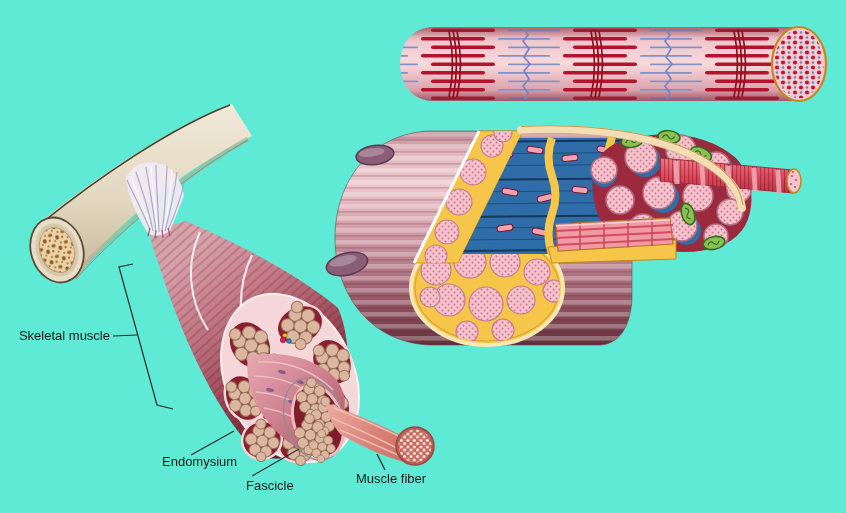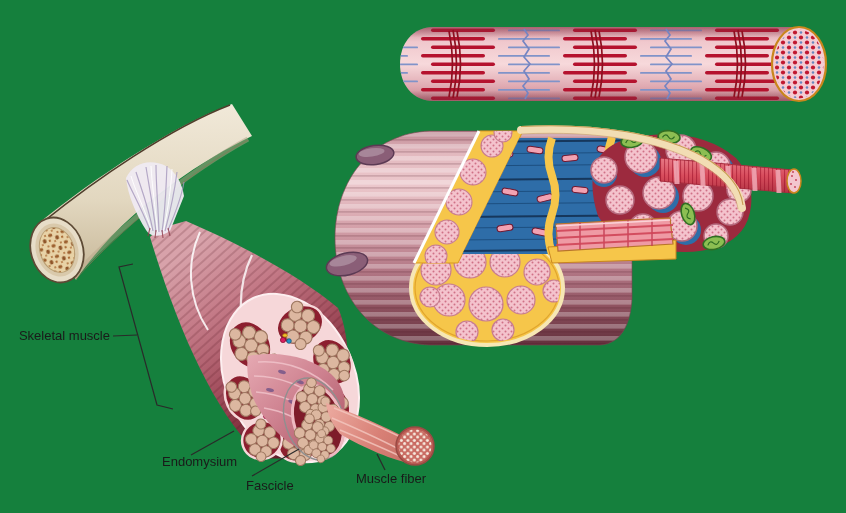--- a/index.html
+++ b/index.html
@@ -1,16 +1,16 @@
 <!DOCTYPE html>
 <html><head>
 <meta charset="utf-8">
 <style>
   html,body{margin:0;padding:0;background:#fff;}
-  .canvas{position:relative;width:846px;height:513px;background:#15803d;overflow:hidden;
+  .canvas{position:relative;width:846px;height:513px;background:#5eead4;overflow:hidden;
           font-family:"Liberation Sans",sans-serif;}
   svg{display:block;}
   text.lbl{font-family:"Liberation Sans",sans-serif;font-size:13px;fill:#1a1a1a;}
 </style>
 </head>
 <body>
 
 <div class="canvas">
 <svg width="846" height="513" viewBox="0 0 846 513" xmlns="http://www.w3.org/2000/svg">
 <defs>

